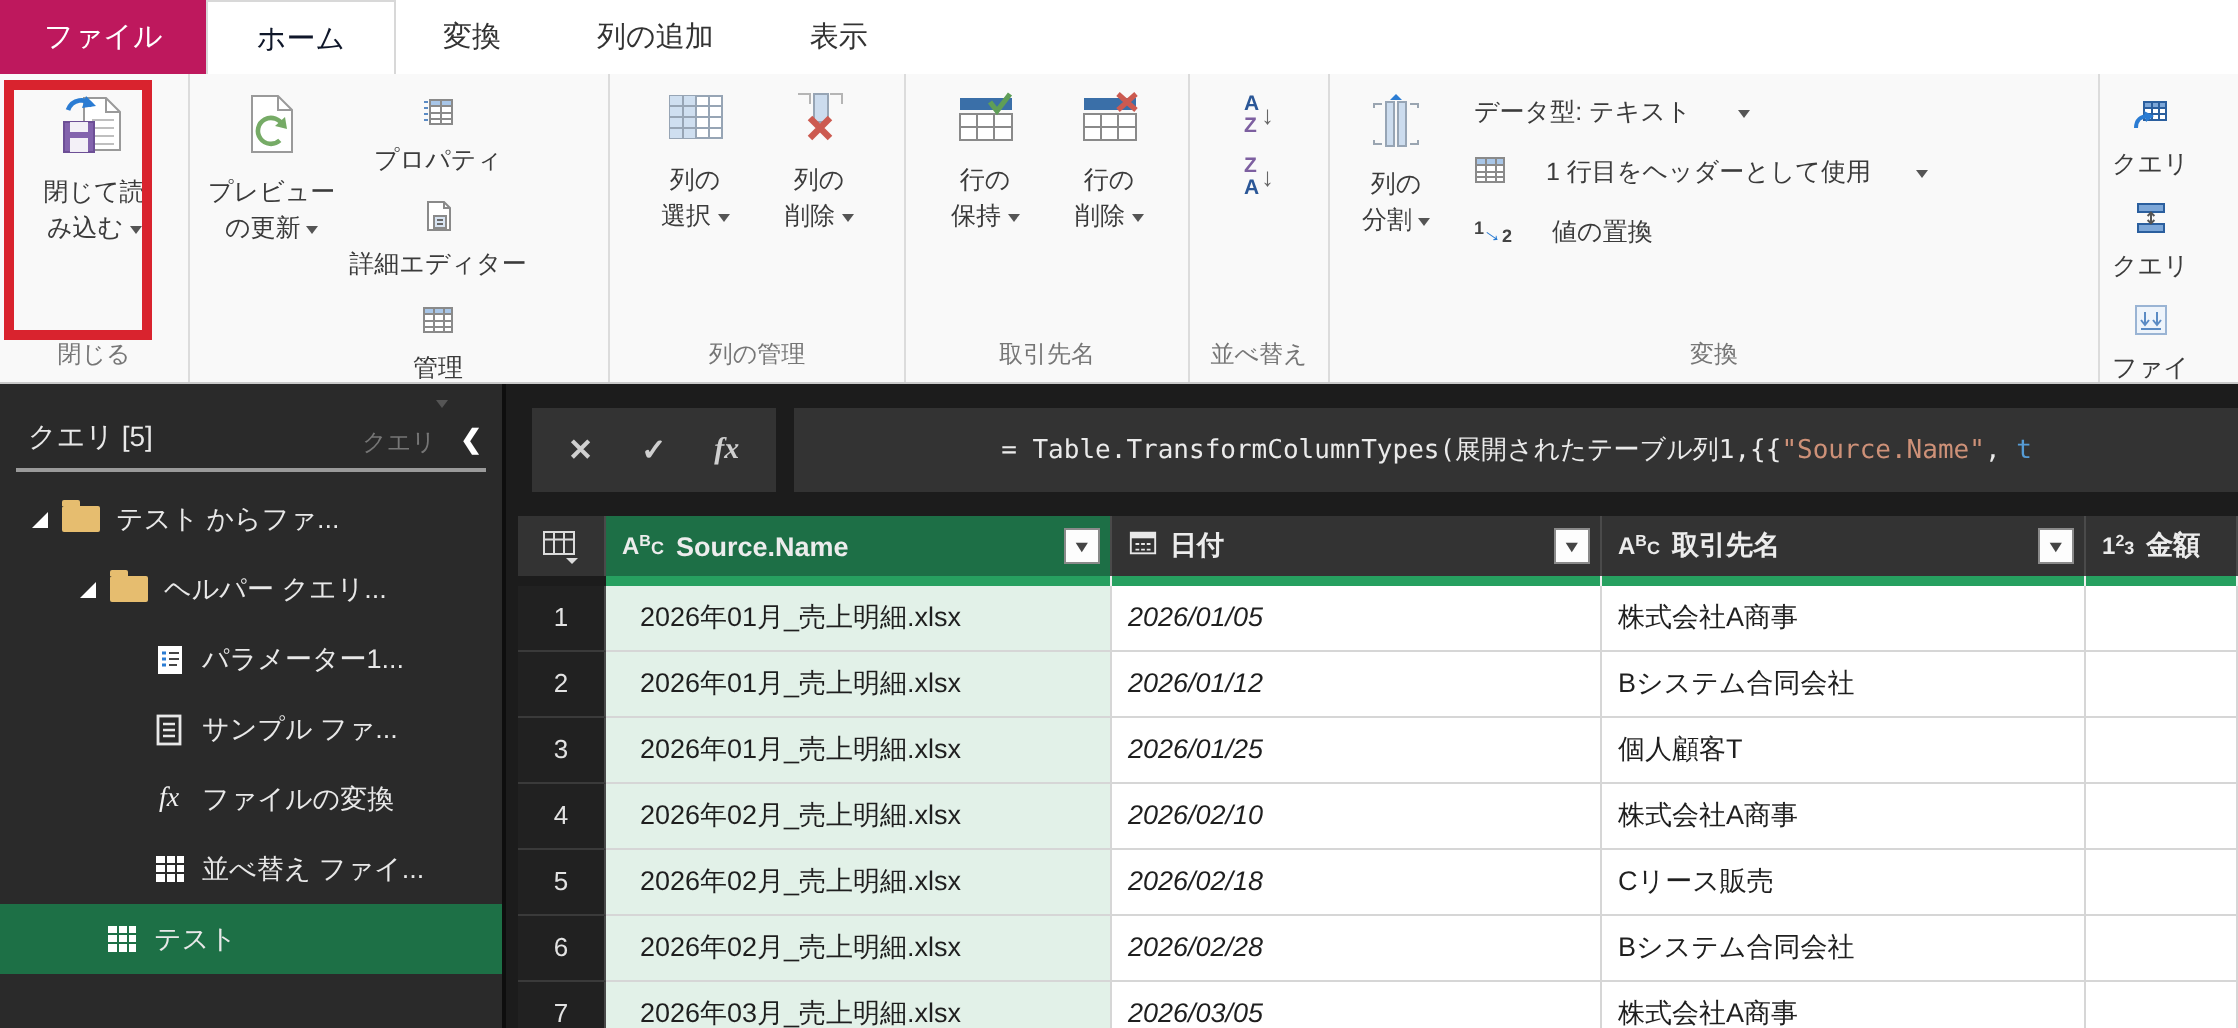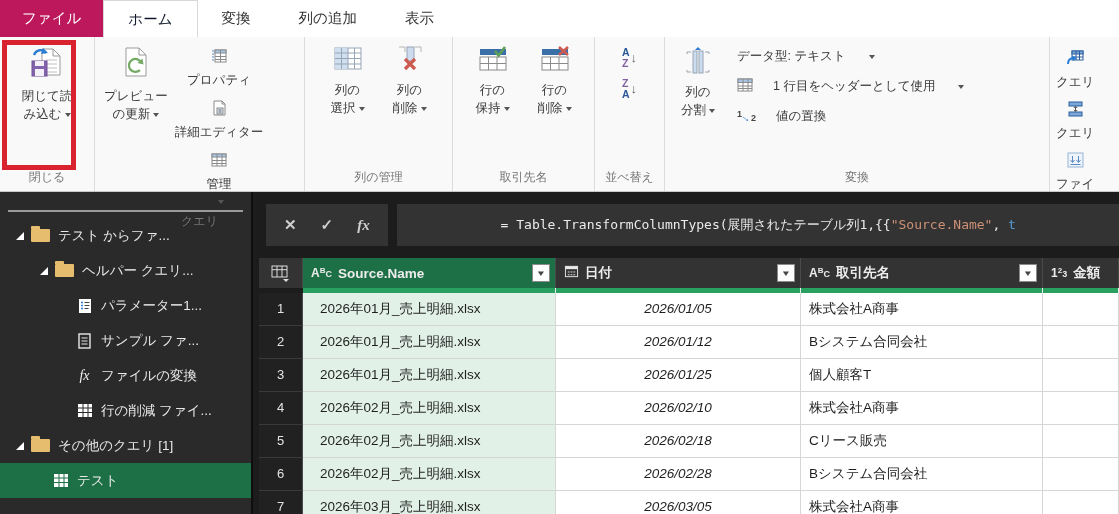--- a/index.html
+++ b/index.html
@@ -90,21 +90,21 @@
   .filterbtn span { font-size:8px; color:#444; transform:scaleX(1.3); }
   .accent { height:5px; }
   .accent .ac { background:#27a060; border-right:1px solid #efefef; }
   .accent .dark { background:#1c1c1c; border-right:none; }
   .tr .td { background:#fff; height:33px; line-height:32px; font-size:13.5px; color:#1f1f1f;
             padding:0 8px; border-right:1px solid #d6d6d6; border-bottom:1px solid #d6d6d6;
             overflow:hidden; white-space:nowrap; }
   .tr .num { background:#212121; color:#e3e3e3; text-align:center; padding:0;
              border-right:1px solid #4a4a4a; border-bottom:1px solid #3a3a3a; font-size:13px; }
   .tr .src { background:#e2f1e8;padding-left:17px; }
-  .tr .date { text-align:center; font-style:italic; }
+  .tr .date { text-align:left; font-style:italic; }
 </style>
 </head>
 <body>
 
 <div class="app">
 
   <div class="tabbar">
     <div class="tab file">ファイル</div>
     <div class="tab active">ホーム</div>
     <div class="tab">変換</div>
@@ -362,20 +362,24 @@
           </div>
         </div>
       </div>
       <div class="group-label">結</div>
     </div>
   </div>
 
   <div class="workspace">
 
     <div class="sidebar">
+      <div class="side-head">
+        <span>クエリ [5]</span>
+        <span class="chev">❮</span>
+      </div>
       <div class="side-sep"></div>
 
       <div class="titem" style="padding-left:16px;">
         <span class="expander"></span>
         <span class="folder"></span>
         <span>テスト からファ...</span>
       </div>
       <div class="titem" style="padding-left:40px;">
         <span class="expander"></span>
         <span class="folder"></span>
@@ -404,26 +408,21 @@
         <span class="sicon fxit">fx</span>
         <span>ファイルの変換</span>
       </div>
       <div class="titem" style="padding-left:76px;">
         <span class="sicon">
           <svg width="16" height="15" viewBox="0 0 16 15">
             <rect x="1" y="1" width="14" height="13" fill="#fff"></rect>
             <path d="M1 5h14M1 9.5h14M6 1v13M11 1v13" stroke="#2a2a2a"></path>
           </svg>
         </span>
-        <span>行の削減 ファイ...</span>
-      </div>
-      <div class="titem" style="padding-left:16px;">
-        <span class="expander"></span>
-        <span class="folder"></span>
-        <span>その他のクエリ [1]</span>
+        <span>並べ替え ファイ...</span>
       </div>
       <div class="titem sel" style="padding-left:52px;">
         <span class="sicon">
           <svg width="16" height="15" viewBox="0 0 16 15">
             <rect x="1" y="1" width="14" height="13" fill="#fff"></rect>
             <path d="M1 5h14M1 9.5h14M6 1v13M11 1v13" stroke="#1d7046"></path>
           </svg>
         </span>
         <span>テスト</span>
       </div>

